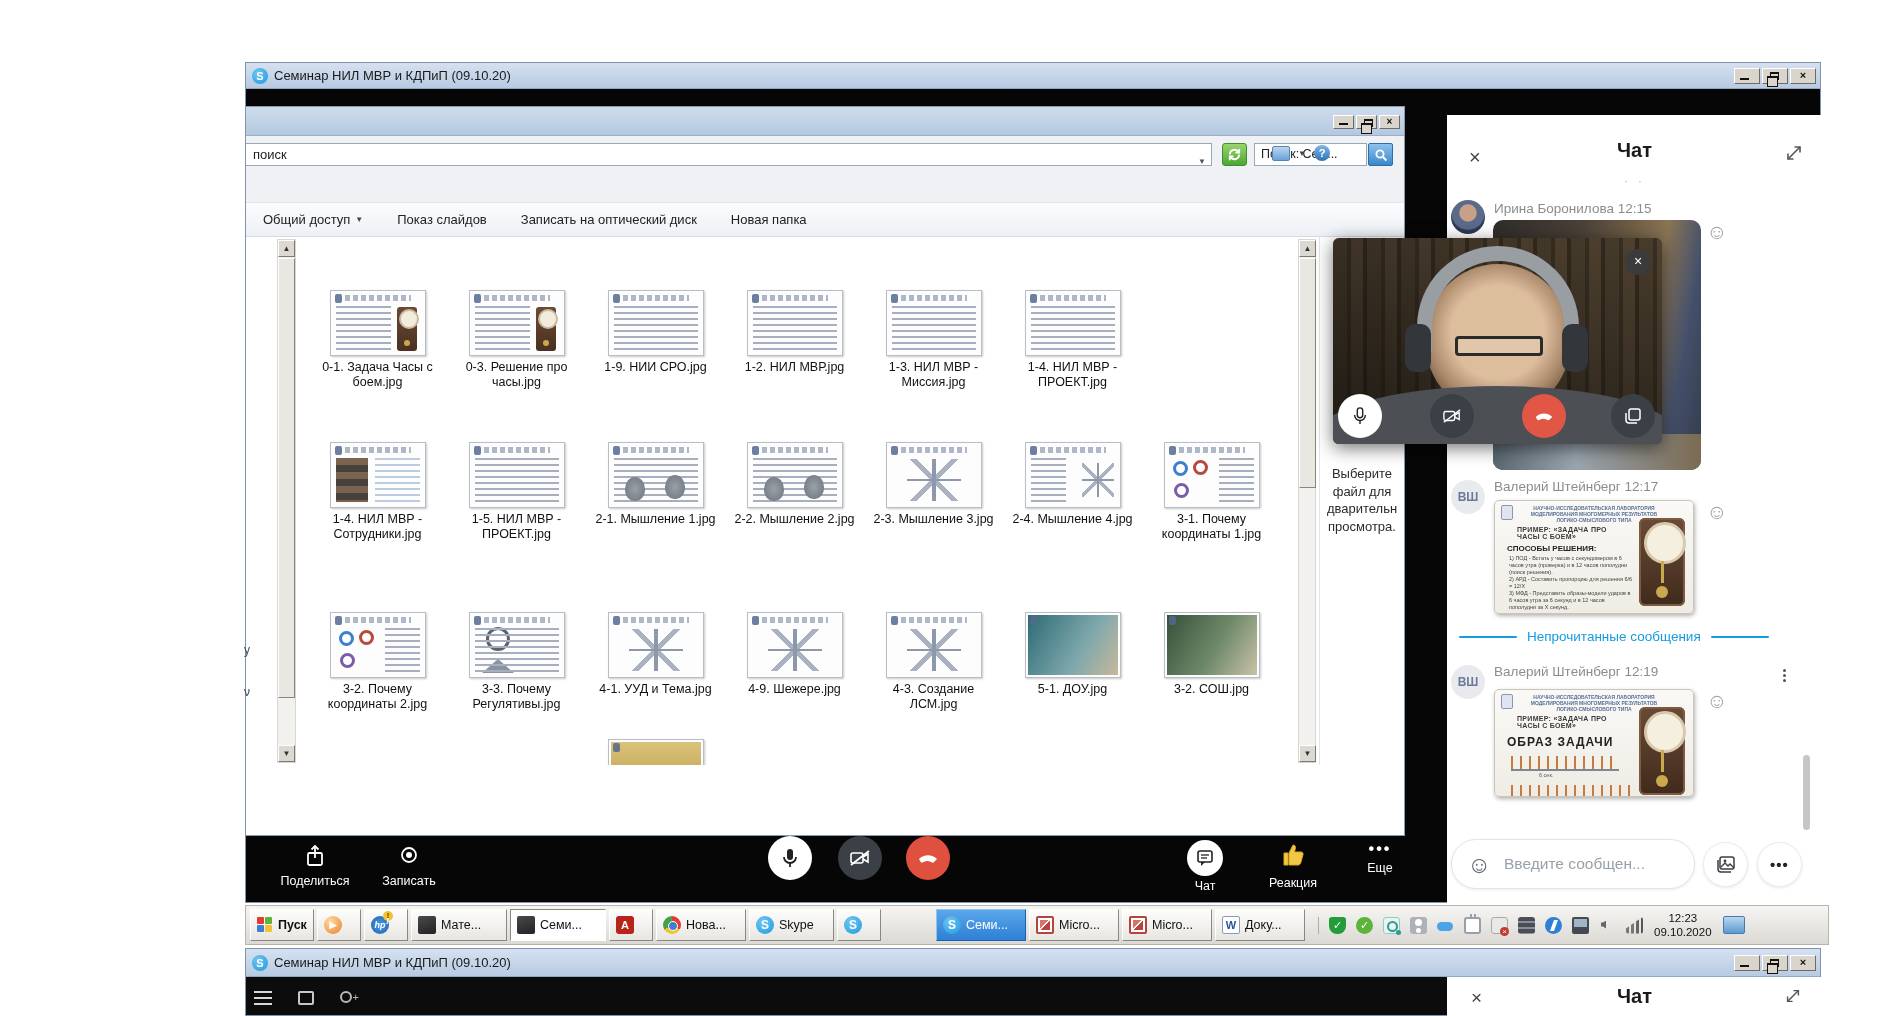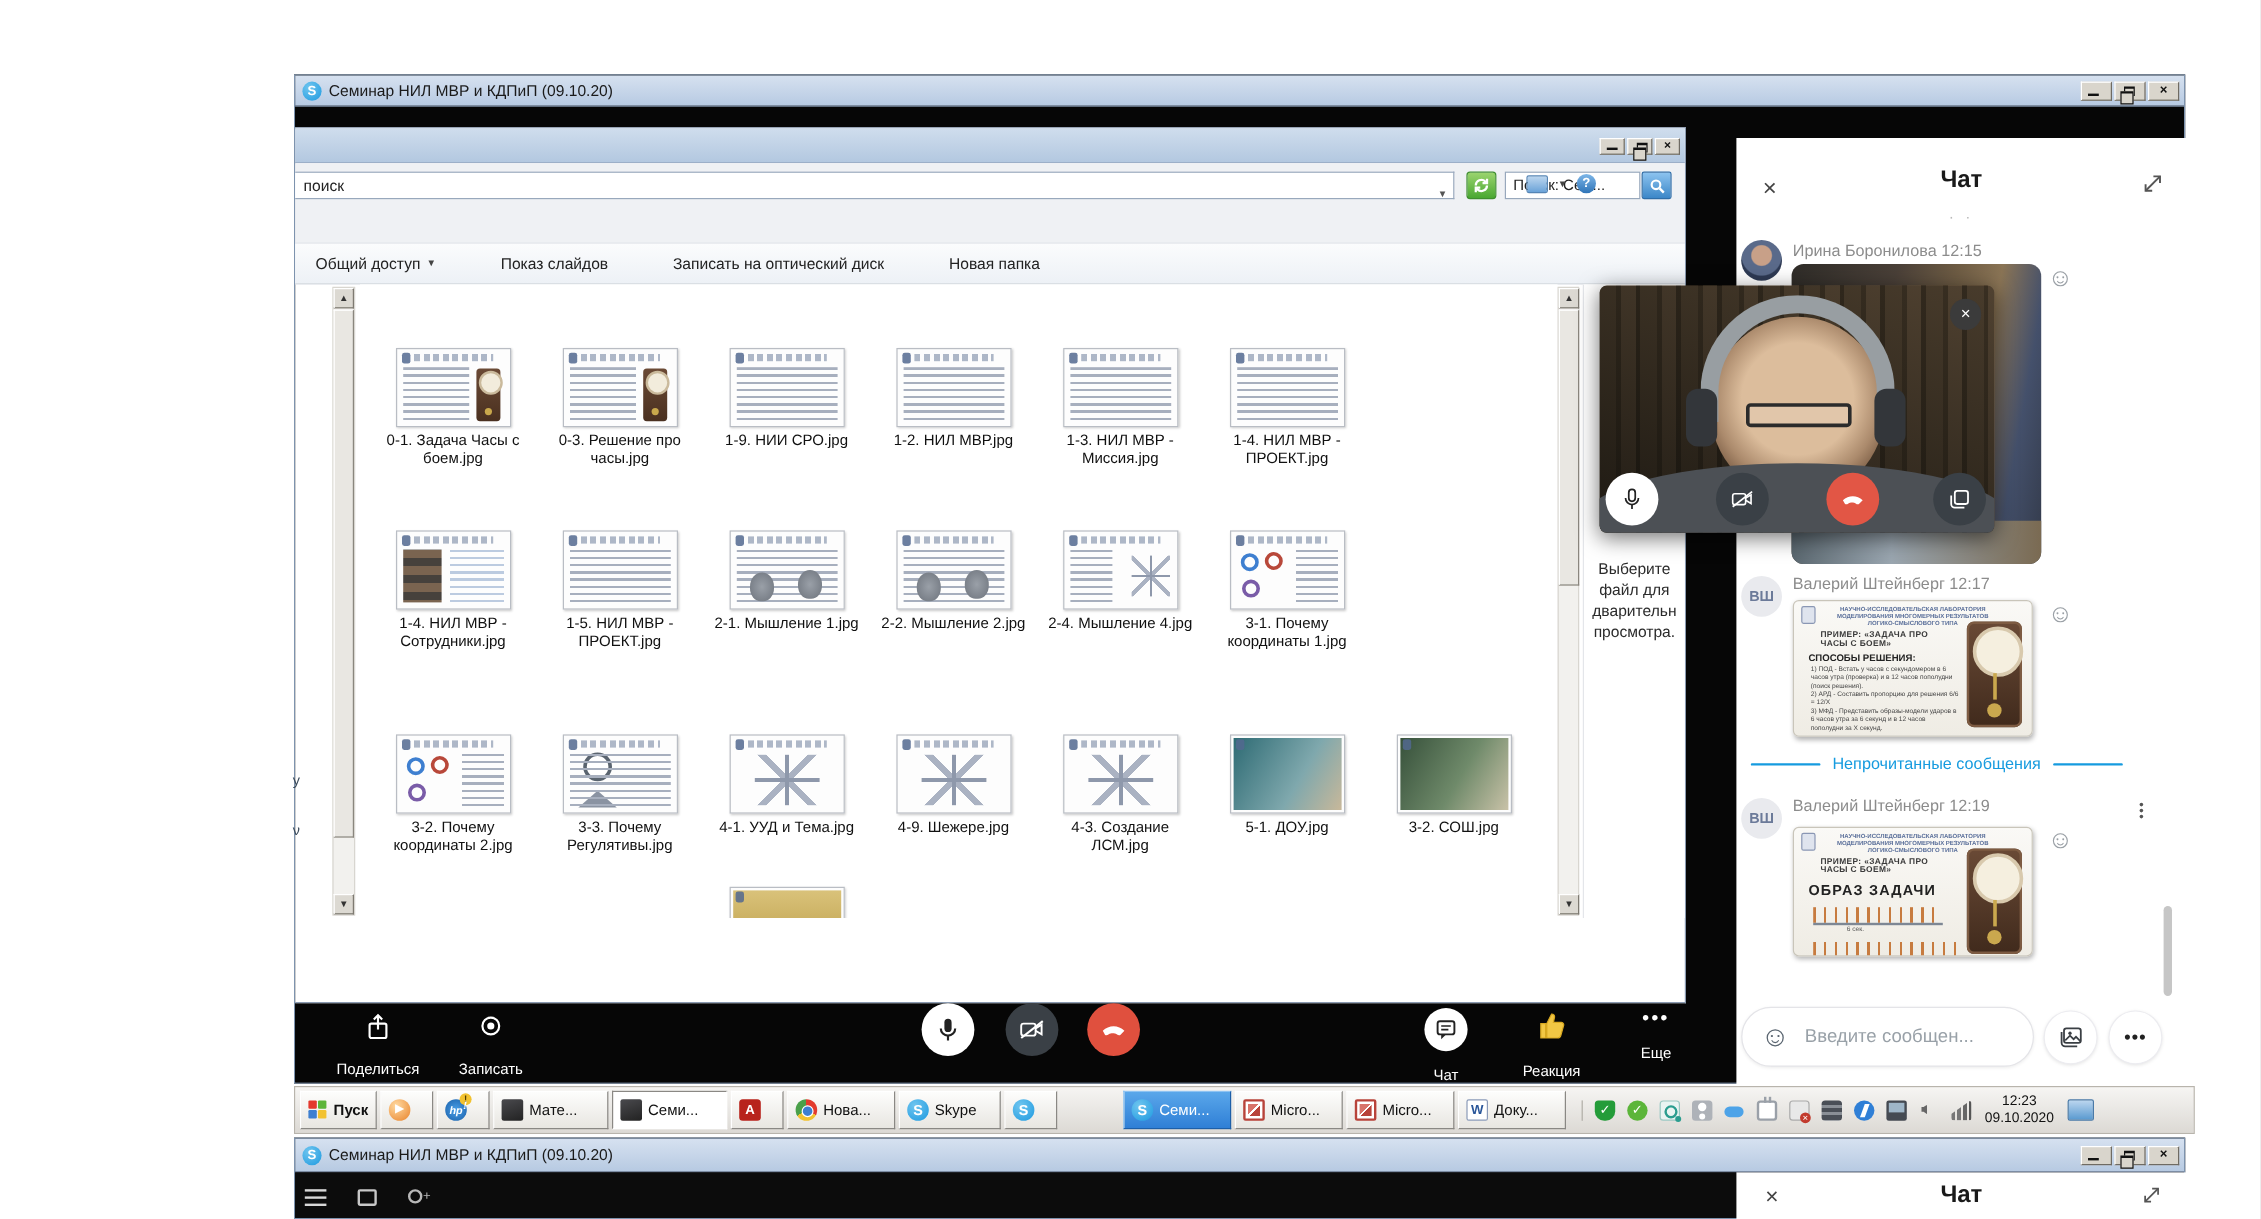--- a/index.html
+++ b/index.html
@@ -19,21 +19,21 @@
 #explorer{position:absolute;left:0;top:43px;width:1159px;height:730px;background:#fff;border:1px solid #8a9ab0;border-left:none}
 #etbar{height:29px;background:linear-gradient(#cfdded,#b3c8e0);border-bottom:1px solid #9cafc8;position:relative}
 #etbar .winbtns{top:8px}
 #etbar .cbtn{width:21px;height:14px;line-height:11px;font-size:10px}
 #echrome{position:absolute;left:0;top:29px;width:100%;height:101px;background:#eff1f4}
 #addr-field{position:absolute;left:0;top:7px;width:966px;height:23px;background:#fff;border:1px solid #98a8bc;border-left:none;font-size:13px;color:#222;line-height:21px;padding-left:7px}
 #addr-caret{position:absolute;right:5px;top:7px;font-size:8px;color:#555}
 #btn-refresh{position:absolute;left:976px;top:7px;width:25px;height:23px;border-radius:3px;border:1px solid #3f8f2f;background:linear-gradient(#9ad46e,#4aa832);display:flex;align-items:center;justify-content:center}
 #search-box{position:absolute;left:1008px;top:7px;width:113px;height:23px;background:#fff;border:1px solid #98a8bc;font-size:12.5px;color:#222;line-height:21px;padding-left:6px}
 #btn-mag{position:absolute;left:1122px;top:7px;width:25px;height:23px;border-radius:2px;border:1px solid #2f6ea8;background:linear-gradient(#8cc3ef,#3c87c8);display:flex;align-items:center;justify-content:center}
-#ecmd{position:absolute;left:0;right:0;top:66px;height:35px;background:linear-gradient(#fbfcfd,#edf1f6);border-top:1px solid #e3e7ec;border-bottom:1px solid #d5dae0;display:flex;align-items:center;padding-left:17px;gap:54px;font-size:13px;color:#222}
+#ecmd{position:absolute;left:0;right:0;top:66px;height:35px;background:linear-gradient(#fbfcfd,#edf1f6);border-top:1px solid #e3e7ec;border-bottom:1px solid #d5dae0;display:flex;align-items:center;padding-left:17px;gap:34px;font-size:13px;color:#222}
 #ecmd .cmd{display:flex;align-items:center;gap:5px;cursor:default}
 #ecmd .ccaret{font-size:8px;color:#444}
 #ecmd-right{position:absolute;right:74px;top:9px;display:flex;align-items:center;gap:8px}
 #views-ico{width:18px;height:15px;background:linear-gradient(#bcd6ef,#6ba3d8);border:1px solid #5585b5;border-radius:2px}
 #help-ico{width:16px;height:16px;border-radius:50%;background:linear-gradient(#7db6e8,#2f74b8);color:#fff;font-size:11px;font-weight:bold;text-align:center;line-height:16px}
 
 .sbar{position:absolute;width:19px;background:#f2f1ee;border:1px solid #d8d6d0}
 .sarrow{position:absolute;left:0;width:17px;height:17px;background:#dcd9d2;border:1px solid;border-color:#fff #7e7a72 #7e7a72 #fff;font-size:8px;color:#333;text-align:center;line-height:15px}
 .sthumb{position:absolute;left:0;width:17px;background:#e9e7e2;border:1px solid;border-color:#fff #8a867e #8a867e #fff}
 #navletters div{position:absolute;left:-2px;font-size:12px;color:#3a4a5a}
@@ -64,21 +64,21 @@
 .ph{position:absolute;left:2px;right:2px;top:2px;bottom:2px}
 .ph.photo-teal{background:linear-gradient(120deg,#2e6b74,#7fa8ad 60%,#c8b89a)}
 .ph.photo-green{background:linear-gradient(120deg,#37513b,#6f8a6a 55%,#c9c2a8)}
 .ph.photo-yellow{background:linear-gradient(#d9c27a,#b89840)}
 
 #ppane{position:absolute;left:1073px;top:130px;right:0;bottom:70px;background:#fff;border-left:1px solid #e4e6ea}
 #ppane .hint{margin-top:228px;font-size:13px;line-height:17.5px;color:#2b2b2b;text-align:center}
 
 #ctlbar{position:absolute;left:0;top:747px;width:1211px;height:68px;color:#fff}
 .ctl{position:absolute;text-align:center;font-size:12.5px;color:#fff}
-.ctl .cap{margin-top:13px}
+.ctl .cap{margin-top:3px}
 .rbtn{width:44px;height:44px;border-radius:50%;display:flex;align-items:center;justify-content:center;margin:0 auto}
 .rbtn.white{background:#fff}.rbtn.dark{background:#3a4046}.rbtn.red{background:#e0503e}
 .smallwhite{width:36px;height:36px;border-radius:50%;background:#fff;display:flex;align-items:center;justify-content:center;margin:0 auto}
 #dots-more{font-size:16px;letter-spacing:2px;font-weight:bold}
 
 #vid{position:absolute;left:1087px;top:149px;width:329px;height:206px;border-radius:6px;overflow:hidden;box-shadow:0 4px 18px rgba(0,0,0,.55);z-index:30;background:repeating-linear-gradient(90deg,#4a3b28 0 14px,#2e2416 14px 18px,#584631 18px 30px,#241c10 30px 34px)}
 #vid .shade{position:absolute;left:0;top:0;right:0;bottom:0;background:linear-gradient(200deg,rgba(70,60,48,.45),rgba(20,18,14,.82))}
 #vid .head{position:absolute;left:92px;top:26px;width:146px;height:152px;border-radius:50%;background:radial-gradient(circle at 50% 45%,#dcbd9c 0 42%,#ab8a6c 62%,#7a5c44 76%,transparent 80%)}
 #vid .band{position:absolute;left:84px;top:8px;width:162px;height:106px;border:15px solid #989ea2;border-bottom:none;border-radius:84px 84px 0 0}
 #vid .cup{position:absolute;top:86px;width:26px;height:48px;border-radius:10px;background:#33363a}
@@ -332,20 +332,26 @@
               </div>
               <div class="cell">
                 <div class="th v-sketch">
                   <i class="m lines"></i>
                   <i class="blob b1"></i>
                   <i class="blob b2"></i>
                 </div>
                 <div class="lbl">2-2. Мышление 2.jpg</div>
               </div>
               <div class="cell">
+                <div class="th v-radial">
+                  <i class="rad"></i>
+                </div>
+                <div class="lbl">2-3. Мышление 3.jpg</div>
+              </div>
+              <div class="cell">
                 <div class="th v-diagram">
                   <i class="m lines r54"></i>
                   <i class="rad sm"></i>
                 </div>
                 <div class="lbl">2-4. Мышление 4.jpg</div>
               </div>
               <div class="cell">
                 <div class="th v-gears">
                   <i class="gear g1"></i>
                   <i class="gear g2"></i>

